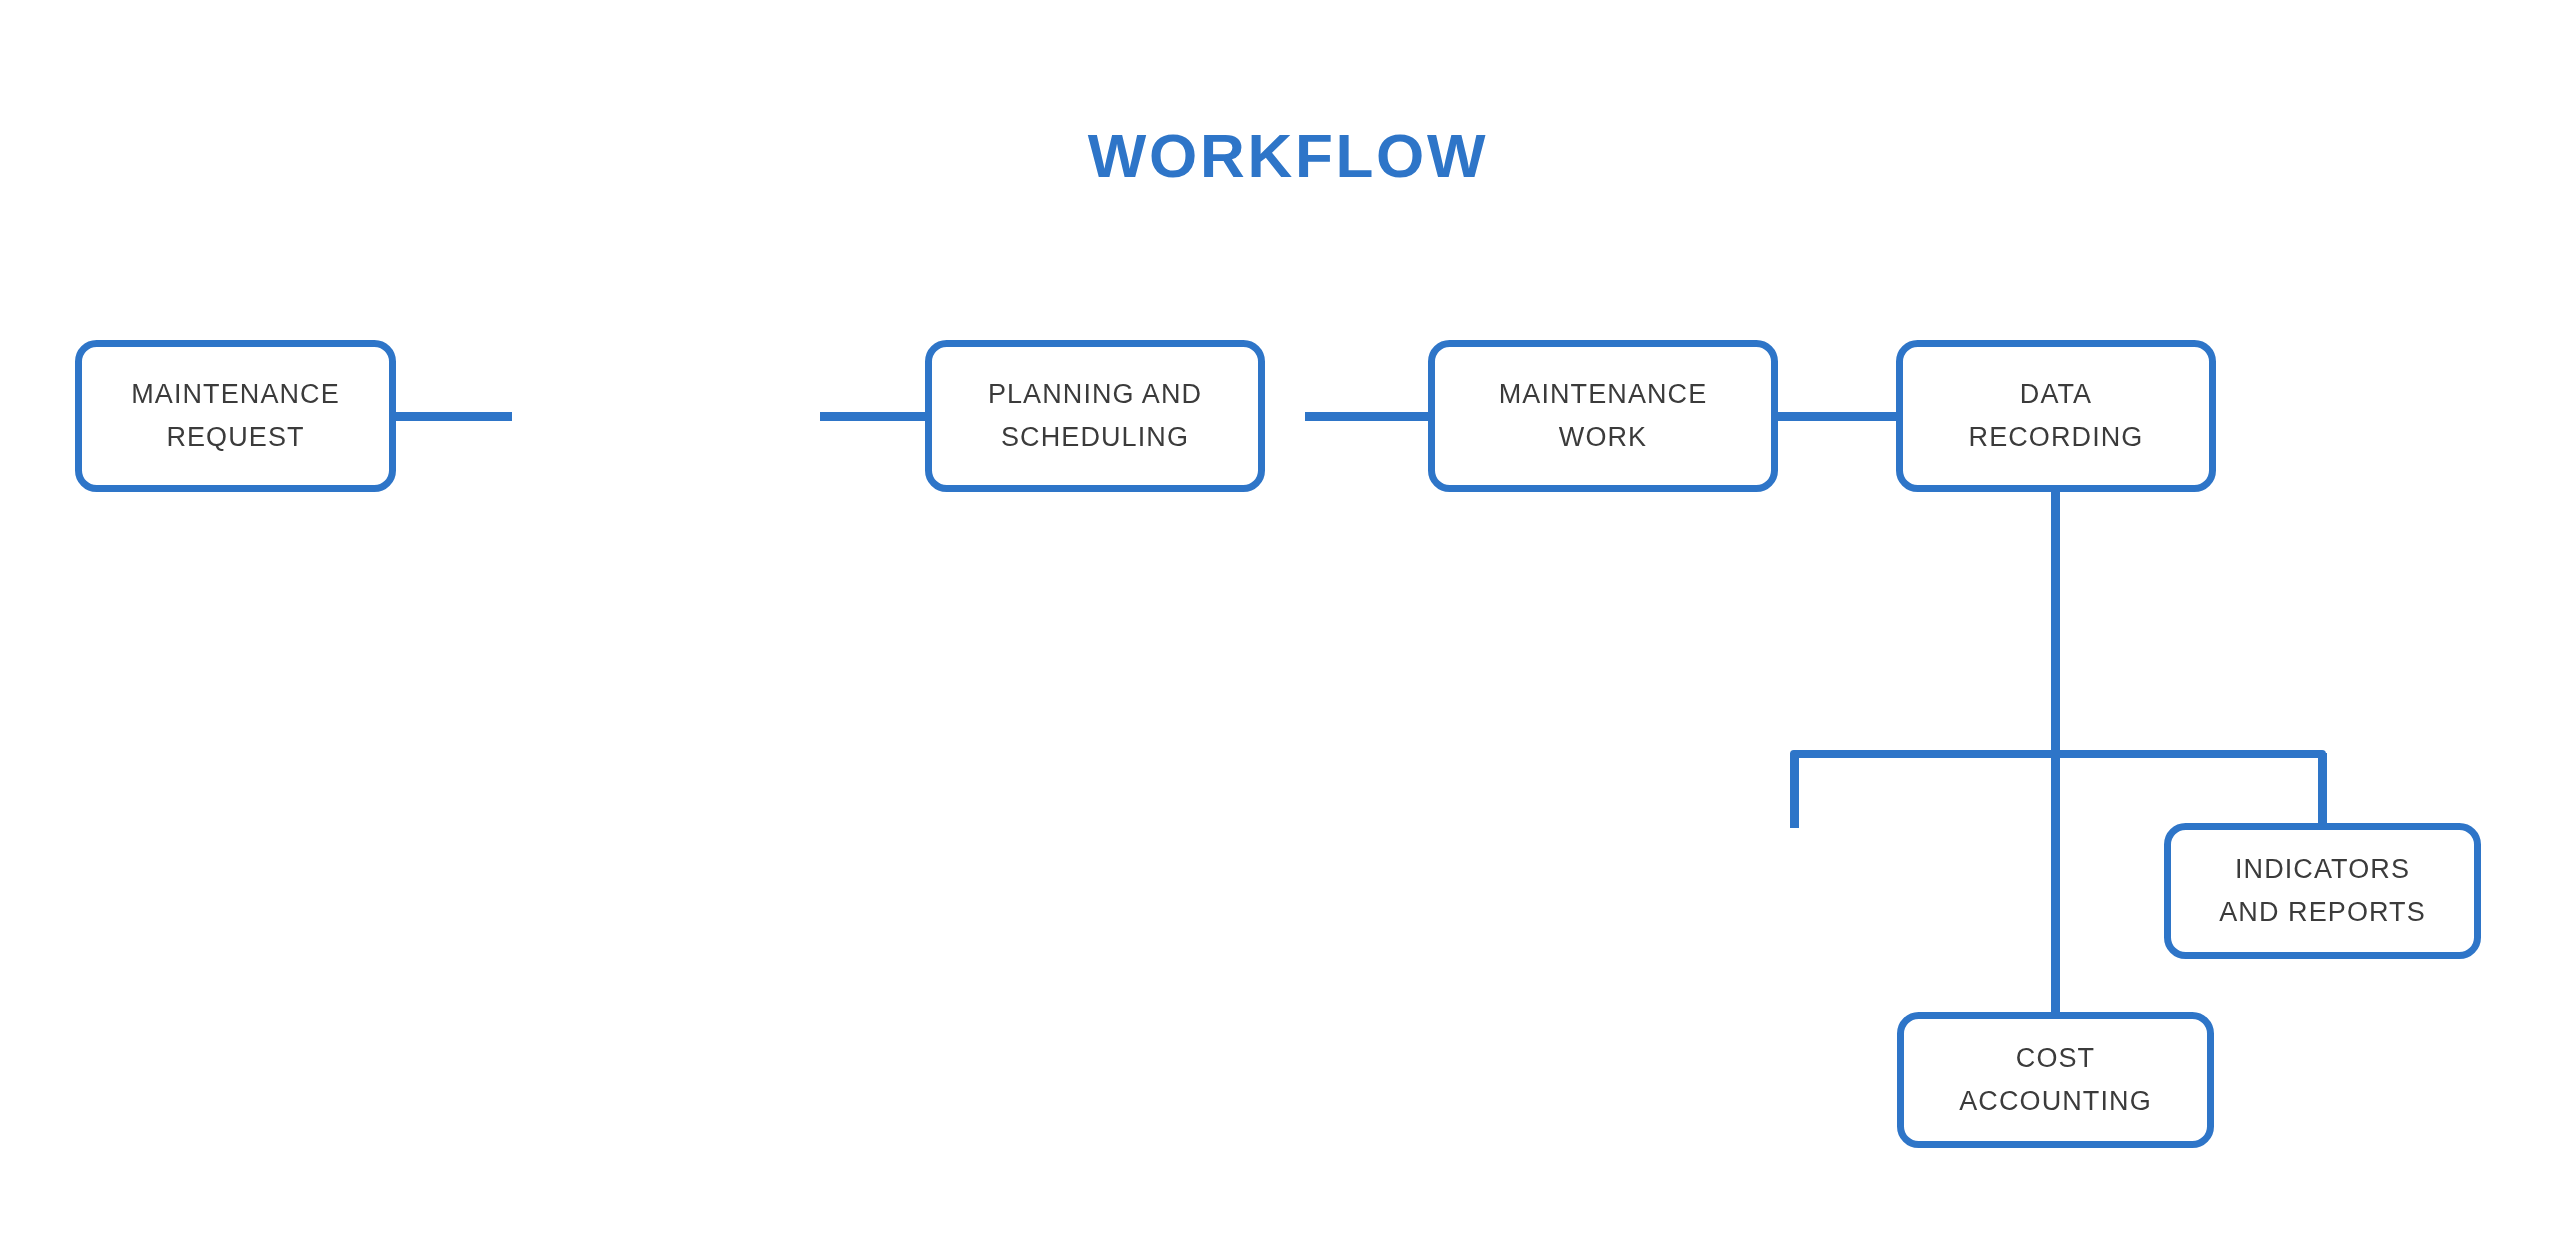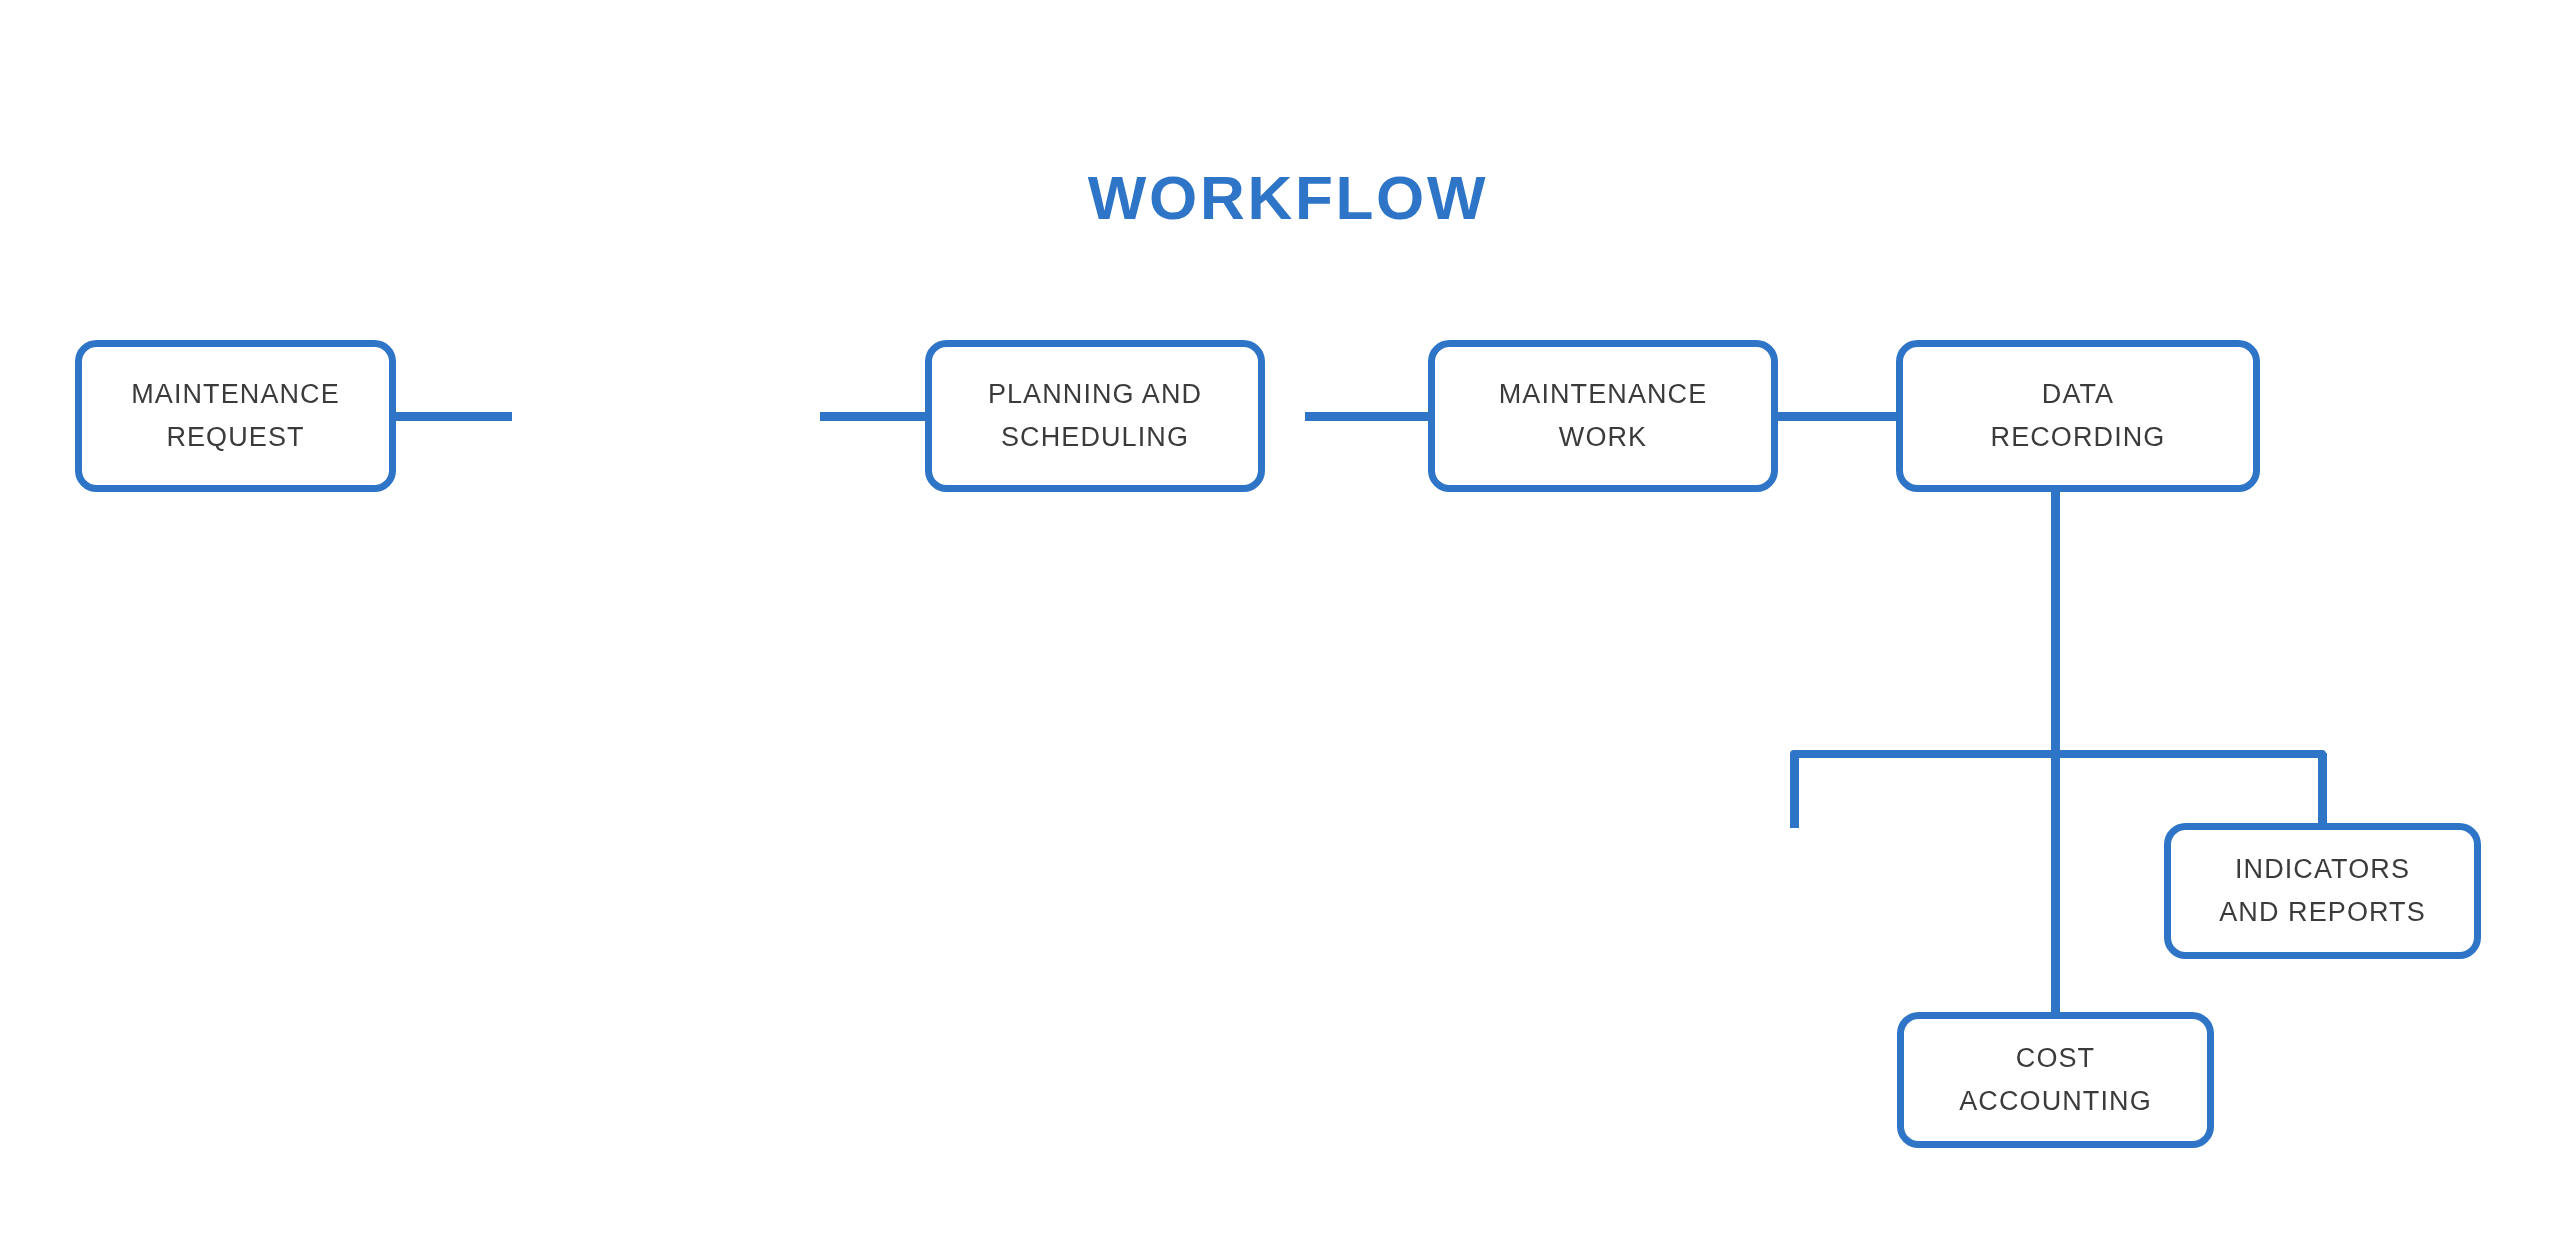--- a/index.html
+++ b/index.html
@@ -27,21 +27,20 @@
     position: absolute;
     left: 0;
     top: 122px;
     width: 100%;
     text-align: center;
     font-size: 62px;
     font-weight: 800;
     letter-spacing: 2.7px;
     color: var(--accent);
     line-height: 1.1;
-    margin-top: 42px;
   }
   
   .line {
     position: absolute;
     background: var(--accent);
     z-index: 1;
   }
   .h-line { height: 8.7px; }
   .v-line { width: 8.7px; }
   .branch-bar { height: 8px; border-radius: 3.8px; }
@@ -62,21 +61,21 @@
     line-height: 43px;
     white-space: pre-line;
   }
   .row-node  { top: 340px; height: 152px; }
   .sub-node  { height: 136px; }
 
   .node-maintenance-request { left: 75px;  width: 321px; }
   .node-approval            { left: 507px;  width: 316px; }
   .node-planning-scheduling { left: 925px; width: 340px; }
   .node-maintenance-work    { left: 1428px; width: 350px; }
-  .node-data-recording      { left: 1896px; width: 364px; }
+  .node-data-recording      { left: 1896px; width: 320px; }
 
   .node-equipment-history   { left: 1636px; top: 823px; width: 317px; }
   .node-indicators-reports  { left: 2164px; top: 823px; width: 317px; }
   .node-cost-accounting     { left: 1897px; top: 1012px; width: 317px; text-align: center; }
 
   .conn-1 { left: 393px;  top: 412px; width: 119px; }
   .conn-2 { left: 820px; top: 412px; width: 109px; }
   .conn-3 { left: 1305px; top: 412px; width: 127px; }
   .conn-4 { left: 1774px; top: 412px; width: 125px; }
 

